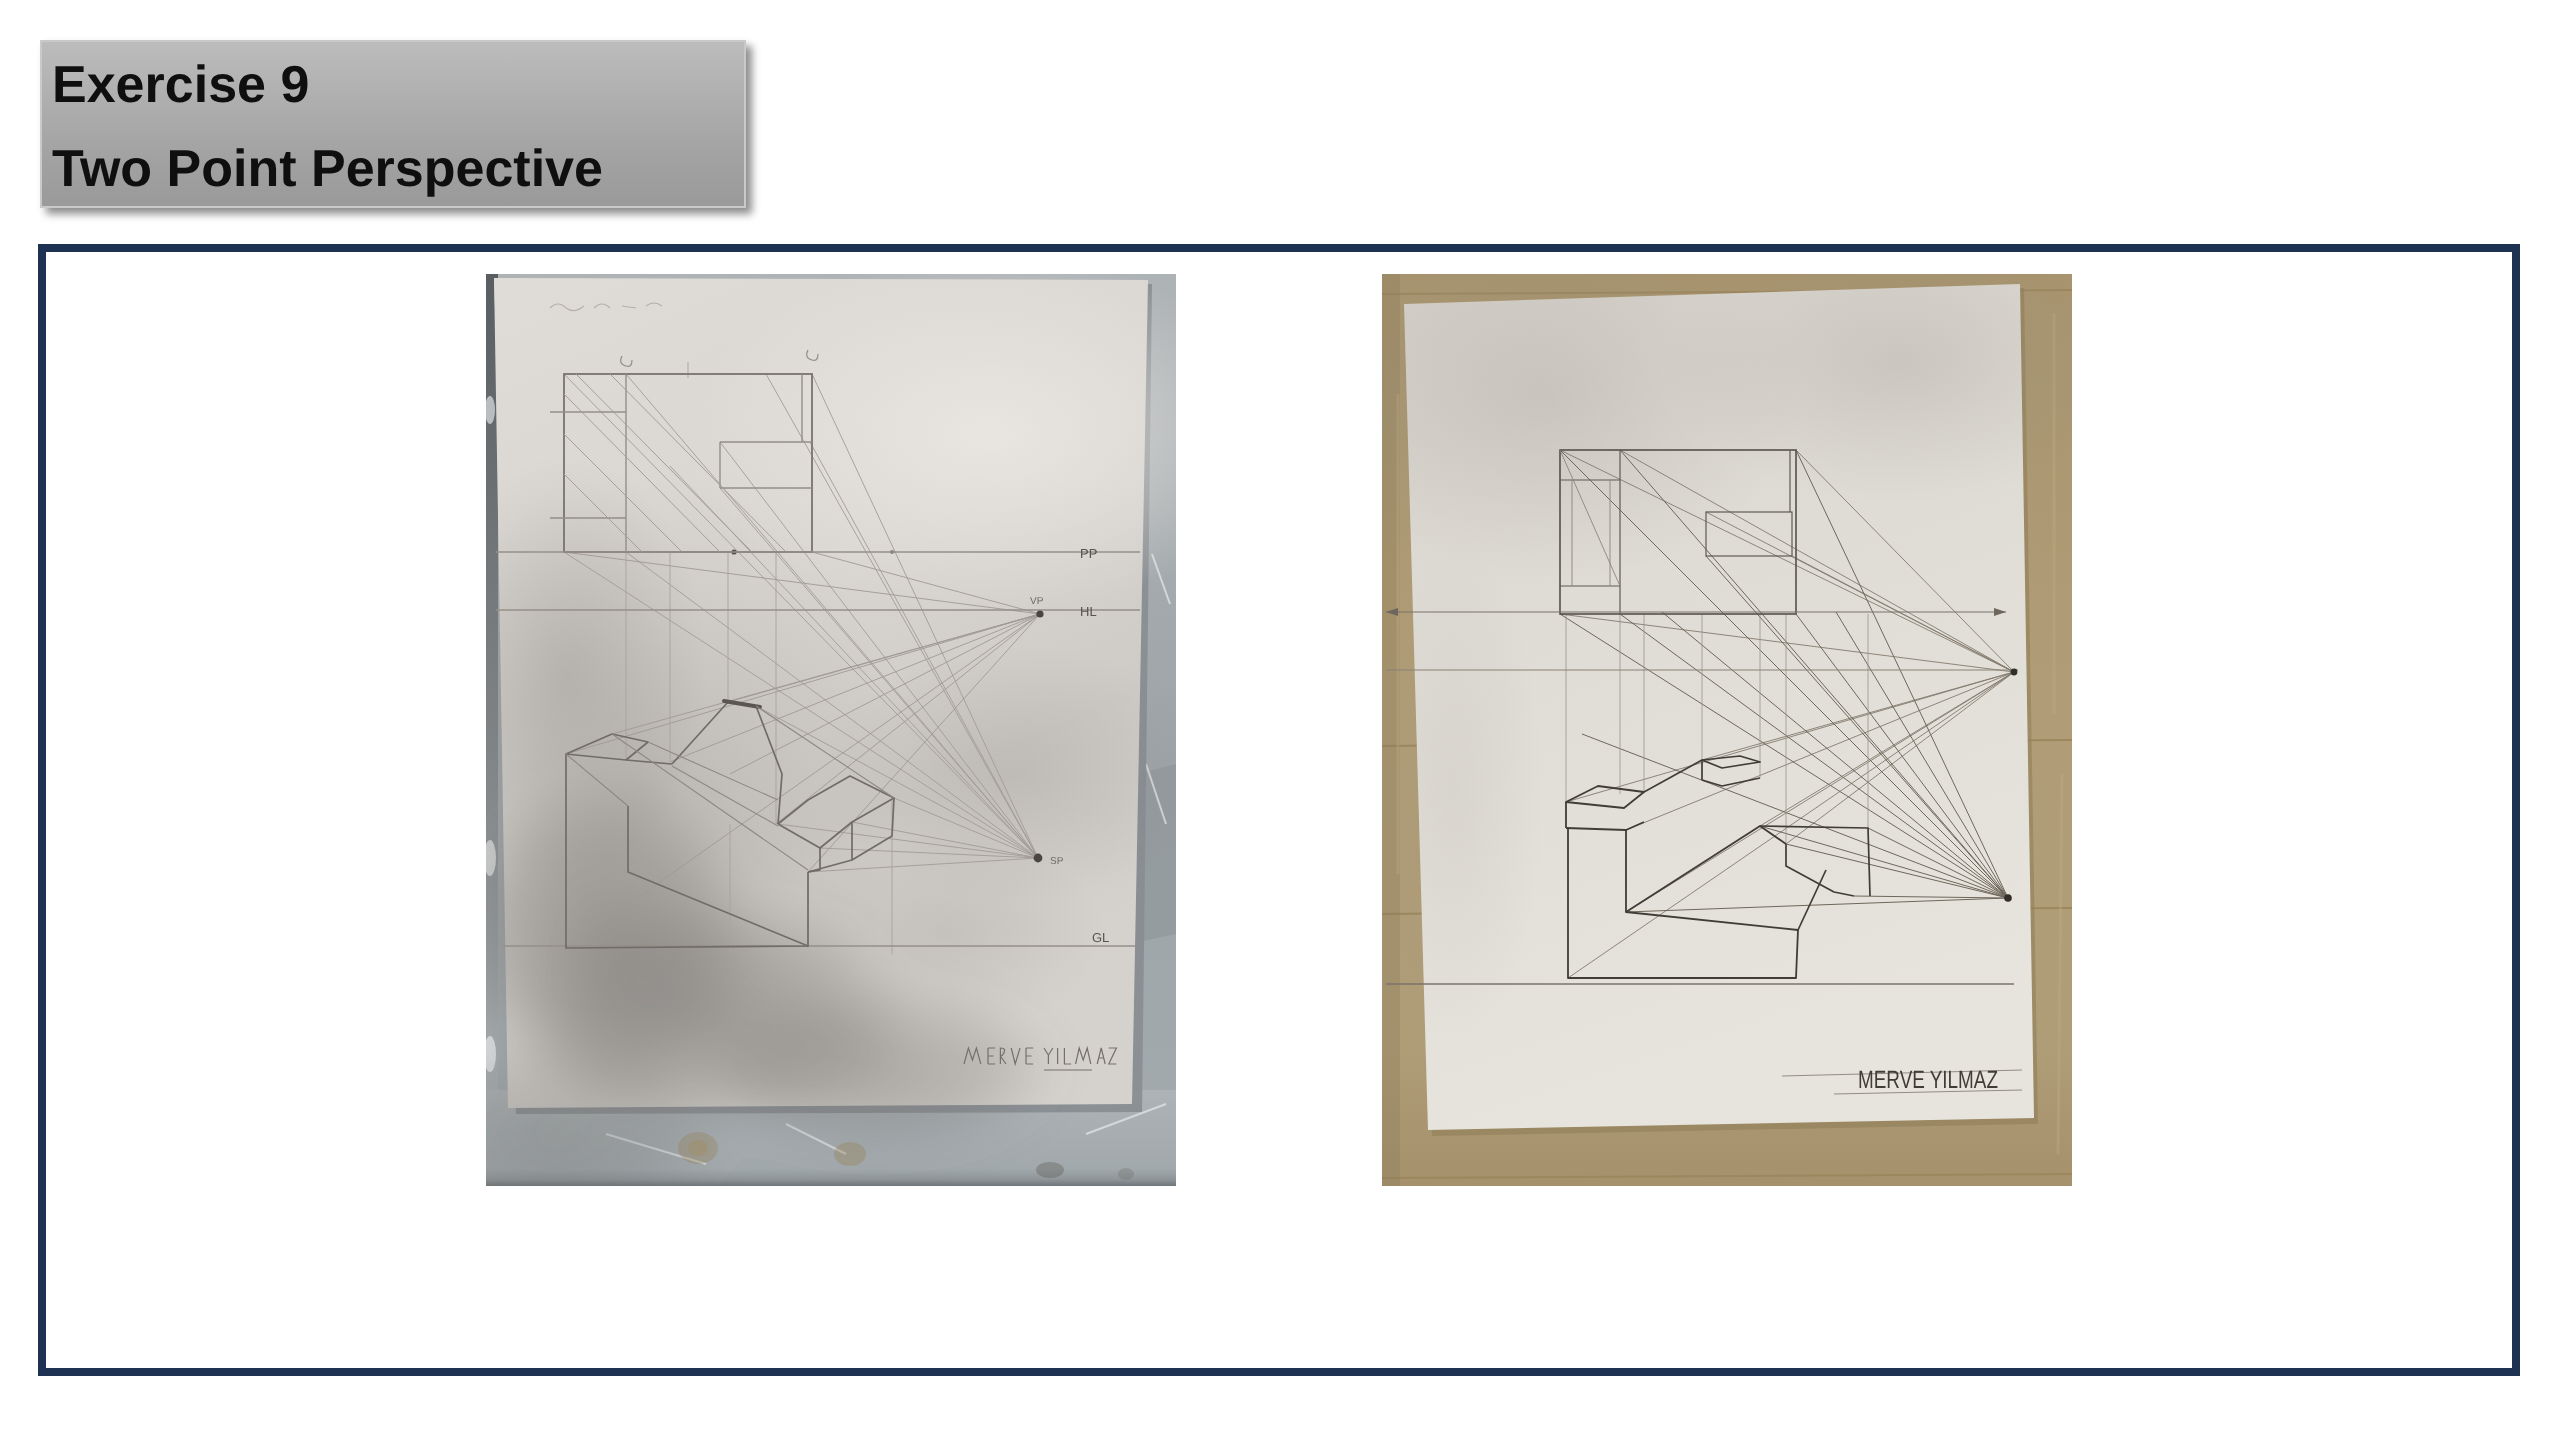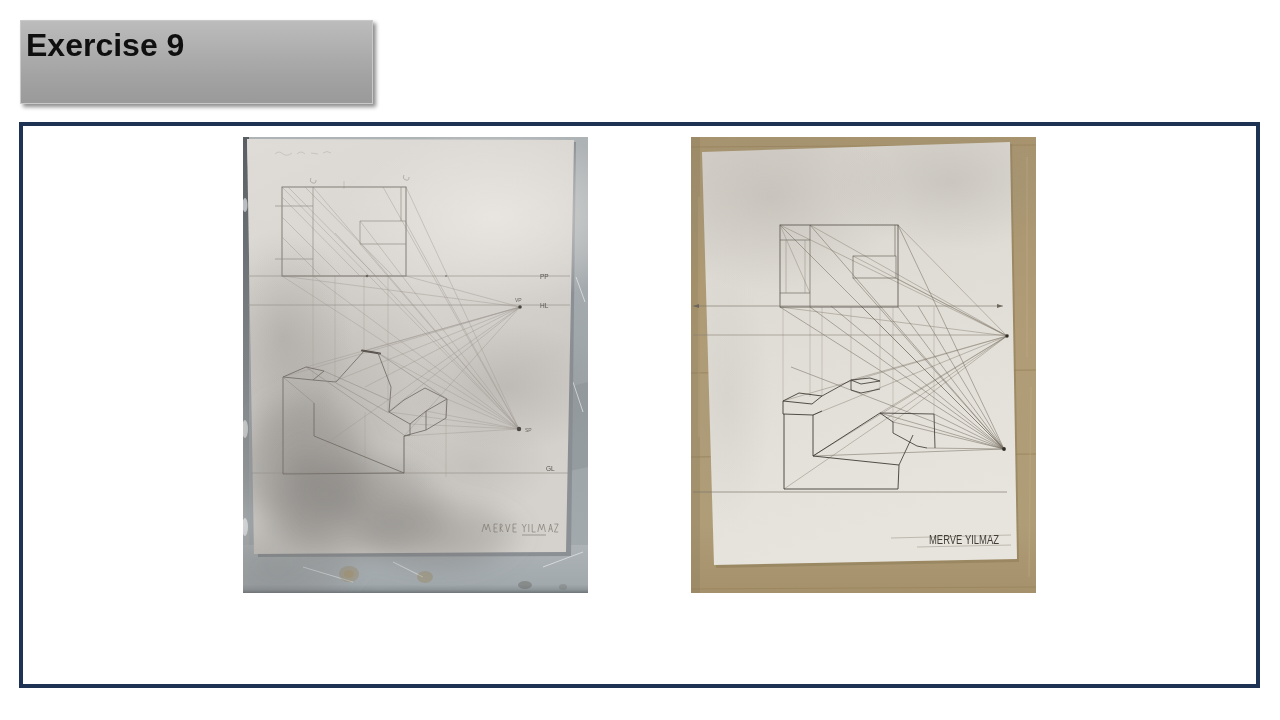--- a/index.html
+++ b/index.html
@@ -1,32 +1,33 @@
 <!DOCTYPE html>
 <html><head>
 <meta charset="utf-8">
 <style>
 html,body{margin:0;padding:0;}
 body{width:1280px;height:720px;background:#ffffff;font-family:"Liberation Sans",sans-serif;position:relative;overflow:hidden;}
 .titlebox{position:absolute;left:20px;top:20px;width:351px;height:82px;
  background:linear-gradient(180deg,#bcbcbc 0%,#ababab 45%,#a2a2a2 70%,#9a9a9a 100%);
  border:1px solid #c9c9c9;box-shadow:3px 3px 4px rgba(0,0,0,0.45);}
-.titlebox .t{position:absolute;left:5px;font-weight:bold;font-size:32px;color:#0f0f0f;letter-spacing:0px;text-align:right;}
+.titlebox .t{position:absolute;left:5px;font-weight:bold;font-size:26px;color:#0f0f0f;letter-spacing:0px;text-align:right;}
 .frame{position:absolute;left:19px;top:122px;width:1233px;height:558px;border:4px solid #1e3354;background:#ffffff;}
 .photo{position:absolute;top:137px;width:345px;height:456px;}
 #photoL{left:243px;}
 #photoR{left:691px;}
 </style>
 </head>
 <body>
 
 <div class="titlebox">
 
   <div class="t" style="top:6px;">Exercise 9</div>
 
+  <div class="t" style="top:48px;">Two Point Perspective</div>
 </div>
 
 <div class="frame"></div>
 
 <svg id="photoL" class="photo" viewBox="0 0 345 456">
 <defs>
 <linearGradient id="ldesk" x1="0" y1="0" x2="0" y2="1">
  <stop offset="0" stop-color="#aeb3b6"></stop>
         <stop offset="0.55" stop-color="#9da4a8"></stop>
         <stop offset="1" stop-color="#a4abae"></stop>

